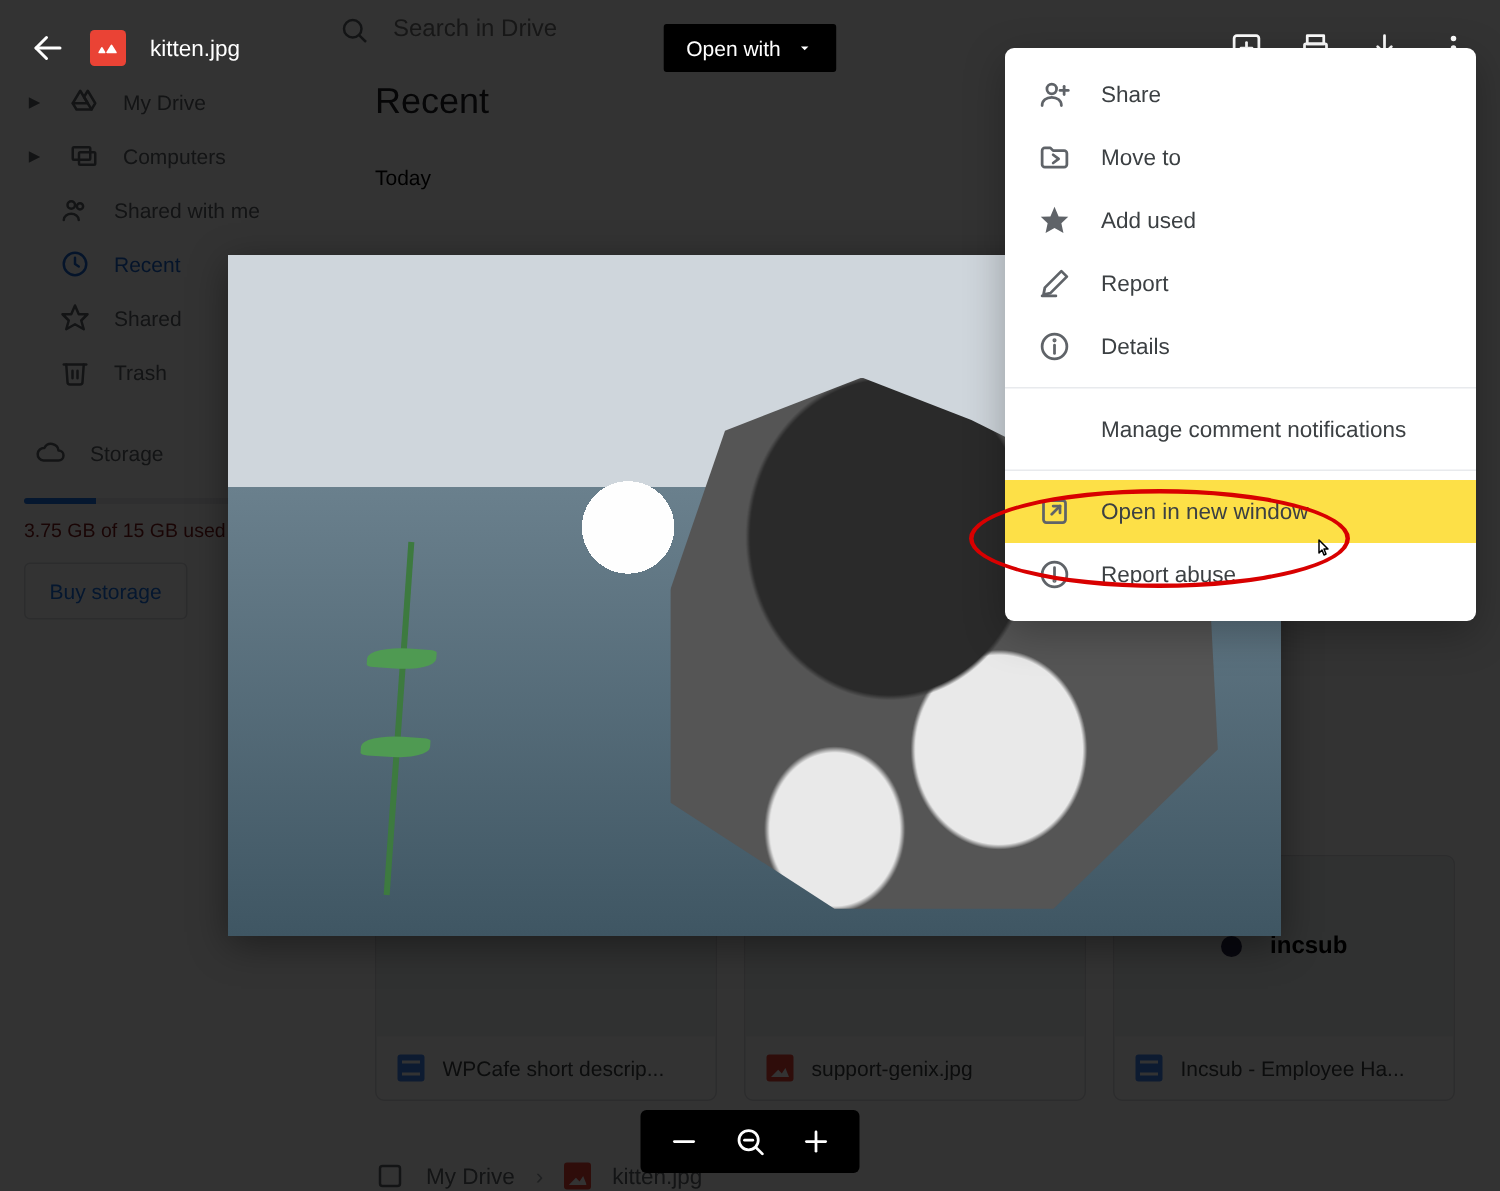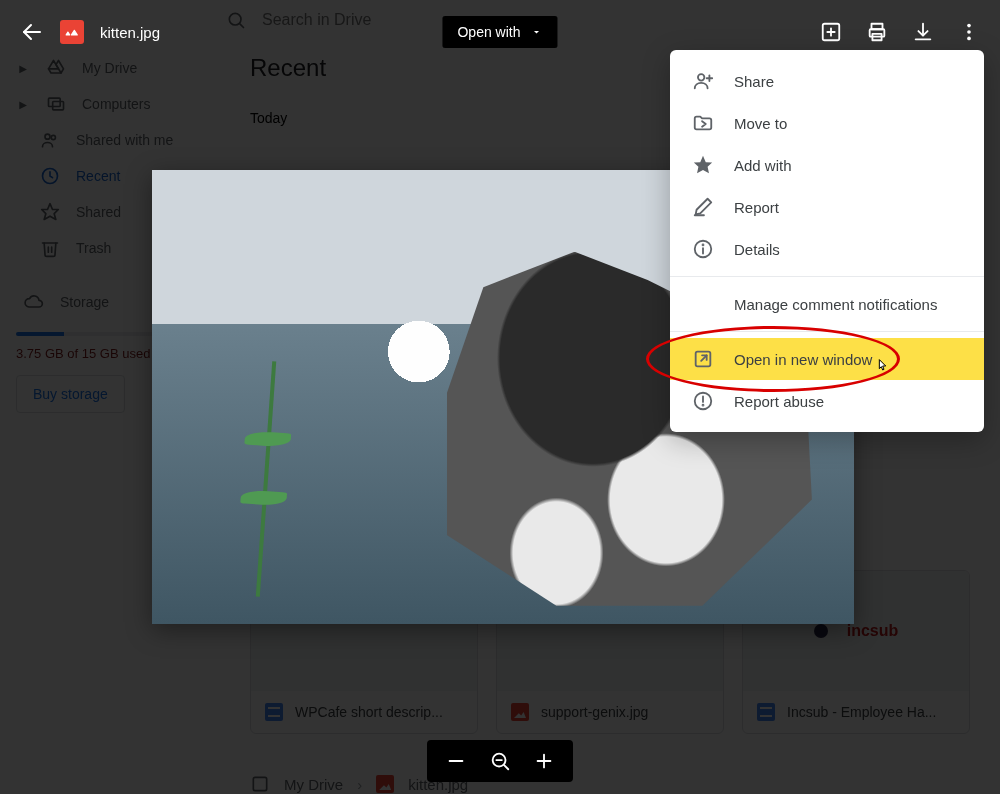--- a/index.html
+++ b/index.html
@@ -34,21 +34,21 @@
   .section-label { font-size:14px; color:#000000; margin-bottom:14px;}
   .cards { display:flex; gap:18px; margin-bottom:24px;}
   .card { width:228px; border:1px solid #dadce0; border-radius:6px; overflow:hidden;}
   .card .thumb { height:120px; background:#f1f3f4;}
   .card .caption { display:flex; align-items:center; gap:12px; padding:12px 14px; font-size:14px; color:#3c4043;}
   .card .caption span.txt { white-space:nowrap; overflow:hidden; text-overflow:ellipsis;}
   .doc-icon { width:18px; height:18px; background:#4285f4; border-radius:2px; position:relative;}
   .doc-icon::after { content:""; position:absolute; inset:4px 3px; border-top:2px solid #fff; border-bottom:2px solid #fff;}
   .img-icon { width:18px; height:18px; background:#ea4335; border-radius:2px; position:relative;}
   .img-icon::after { content:""; position:absolute; left:3px; right:3px; bottom:3px; height:6px; background:#fff; clip-path: polygon(0 100%, 40% 20%, 60% 60%, 80% 0, 100% 100%);}
-  .incsub-thumb { display:flex; align-items:center; justify-content:center; font-weight:700; color:#b91c1c; gap:19px; background:#fff;}
+  .incsub-thumb { display:flex; align-items:center; justify-content:center; font-weight:700; color:#000000; gap:19px; background:#fff;}
   .incsub-thumb .dot{ width:14px; height:14px; border-radius:50%; background:#2b2b4a;}
 
   .breadcrumb { display:flex; align-items:center; gap:14px; padding:16px 0 24px; font-size:15px; color:#5f6368;}
   .breadcrumb .chev { color:#9aa0a6; }
 
   
   .overlay { position:absolute; inset:0; background: rgba(0,0,0,0.80); }
 
   .viewer-top { position:absolute; top:0; left:0; right:0; height:64px; display:flex; align-items:center; padding:0 20px; color:#fff; }
   .vt-left { display:flex; align-items:center; gap:16px; }
@@ -76,21 +76,21 @@
                 radial-gradient(ellipse at 30% 85%, #e9e9e9 0 12%, transparent 13%),
                 #555;
     clip-path: polygon(10% 10%, 35% 0, 55% 8%, 98% 30%, 100% 70%, 70% 100%, 30% 100%, 0 80%, 0 40%);
     filter: blur(0.3px);
   }
   .plant { position:absolute; left:16%; bottom:6%; width:4px; height:52%; background:#3d7a3f; transform:rotate(4deg);}
   .plant::before,.plant::after{ content:""; position:absolute; width:46px; height:14px; background:#4f9a52; border-radius:60% 10% 60% 10%; left:-22px;}
   .plant::before{ top:30%;} .plant::after{ top:55%;}
 
   
-  .menu { position:absolute; top:50px; right:16px; width:314px; background:#fff; border-radius:6px; box-shadow:0 8px 28px rgba(0,0,0,0.28); padding:10px 0; }
+  .menu { position:absolute; top:32px; right:16px; width:314px; background:#fff; border-radius:6px; box-shadow:0 8px 28px rgba(0,0,0,0.28); padding:10px 0; }
   .menu-item { display:flex; align-items:center; gap:20px; padding:10px 22px; font-size:15px; color:#3c4043; cursor:pointer;}
   .menu-item:hover, .menu-item.hover { background:#fde047;}
   .menu-item .mi-icon { width:22px; height:22px; color:#5f6368; flex-shrink:0;}
   .menu-sep { height:1px; background:#e8eaed; margin:6px 0;}
 
   .red-oval { position:absolute; top:326px; right:100px; width:254px; height:66px; border:3px solid #d80000; border-radius:50%; pointer-events:none;}
   .cursor { position:absolute; top:356px; right:110px; width:16px; height:20px; pointer-events:none;}
 
   
   .zoombar { position:absolute; left:50%; transform:translateX(-50%); bottom:12px; background:#000; border-radius:4px; display:flex; align-items:center; gap:22px; padding:10px 18px;}
@@ -306,21 +306,21 @@
     <svg class="mi-icon" viewBox="0 0 24 24">
         <path d="M3 7a2 2 0 0 1 2-2h4l2 2h8a2 2 0 0 1 2 2v8a2 2 0 0 1-2 2H5a2 2 0 0 1-2-2z"></path>
         <polyline points="11 10 15 13 11 16"></polyline>
       </svg>
     <span>Move to</span>
   </div>
   <div class="menu-item">
     <svg class="mi-icon" viewBox="0 0 24 24" style="fill:#5f6368;stroke:none">
         <polygon points="12 2 15 9 22 9.3 17 14 18.5 21 12 17.5 5.5 21 7 14 2 9.3 9 9"></polygon>
       </svg>
-    <span>Add with</span>
+    <span>Add used</span>
   </div>
   <div class="menu-item">
     <svg class="mi-icon" viewBox="0 0 24 24">
         <path d="M17 3l4 4L9 19l-5 1 1-5z"></path>
         <line x1="3" y1="21" x2="13" y2="21"></line>
       </svg>
     <span>Report</span>
   </div>
   <div class="menu-item">
     <svg class="mi-icon" viewBox="0 0 24 24">

